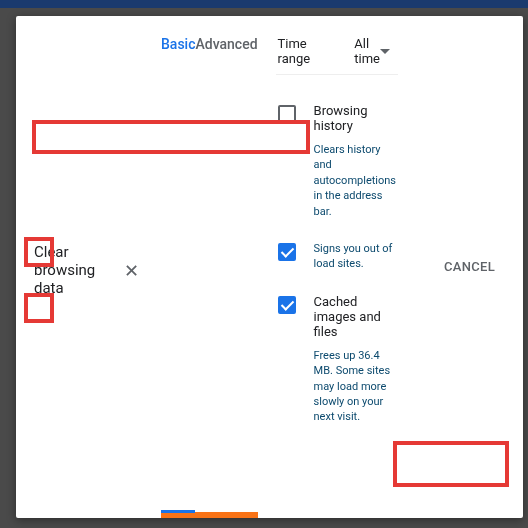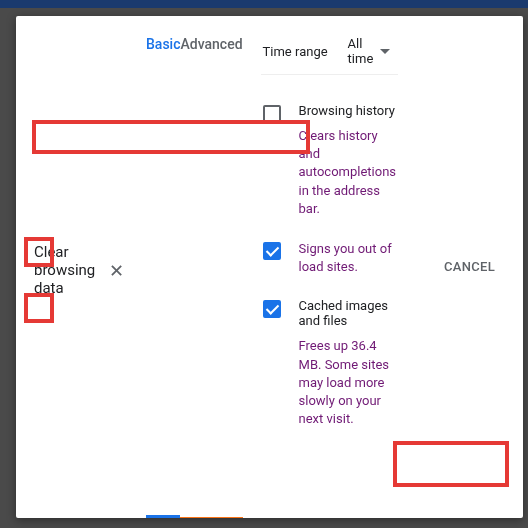--- a/index.html
+++ b/index.html
@@ -22,21 +22,21 @@
     box-shadow: 0 2px 10px rgba(0,0,0,0.4);
     display: flex; flex-direction: row;
   }
   .dialog-header {
     display: flex; align-items: center; justify-content: space-between;
     padding: 16px 18px 10px 18px;
   }
   .dialog-title { font-size: 15px; color: #202124; font-weight: 400; }
   .close-btn { color: #5f6368; cursor: pointer; font-size: 18px; padding: 2px 4px; }
   .tabs {
-    display: flex; border-bottom: 1px solid #f97316; margin-top: 8px;
+    display: flex; border-bottom: 6px solid #f97316; margin-top: 8px;
   }
   .tab {
     flex: 1; text-align: center; padding: 12px 0 13px 0;
     font-size: 14px; color: #5f6368; cursor: pointer; position: relative;
     font-weight: 500;
   }
   .tab.active { color: #1a73e8; }
   .tab.active::after {
     content: ''; position: absolute; bottom: -1px; left: 0; right: 0;
     height: 3px; background: #1a73e8;
@@ -63,21 +63,21 @@
     flex-shrink: 0; margin-top: 2px; position: relative; cursor: pointer;
   }
   .cb.checked { background: #1a73e8; border-color: #1a73e8; }
   .cb.checked::after {
     content: ''; position: absolute; left: 4px; top: 0px;
     width: 5px; height: 10px; border: solid #fff;
     border-width: 0 2px 2px 0; transform: rotate(45deg);
   }
   .opt-text { display: flex; flex-direction: column; gap: 9px; }
   .opt-title { font-size: 13px; color: #202124; }
-  .opt-desc { font-size: 13px; color: #701a75; line-height: 1.4; }
+  .opt-desc { font-size: 11px; color: #0c4a6e; line-height: 1.4; }
   .footer {
     display: flex; justify-content: space-between; gap: 8px;
     padding: 12px 14px 14px 14px; align-items: center;
   }
   .btn-cancel {
     font-size: 13px; font-weight: 500; color: #5f6368;
     padding: 8px 14px; cursor: pointer; letter-spacing: 0.3px;
   }
   .btn-clear {
     font-size: 13px; font-weight: 500; color: #fff; background: #1a73e8;

